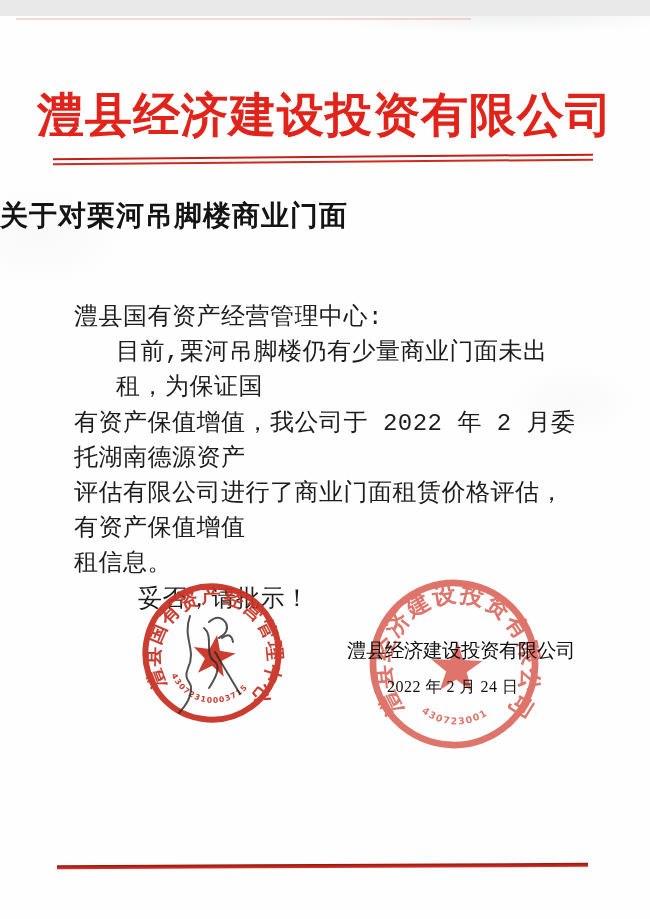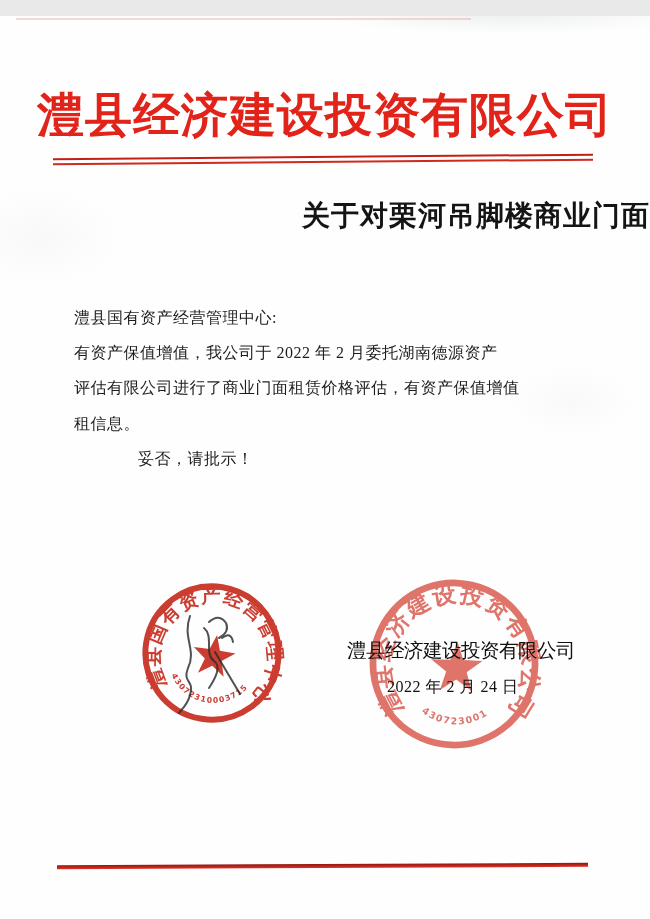--- a/index.html
+++ b/index.html
@@ -21,26 +21,26 @@
   .letterhead{
     position:absolute;top:68px;left:0;width:100%;
     text-align:center;font-size:47px;font-weight:bold;color:#e2231a;
     letter-spacing:1px;white-space:nowrap;
   }
   .head-rule{position:absolute;top:140px;left:53px;width:540px;transform:rotate(-0.5deg);}
   .head-rule .r1{height:0;border-top:2.5px solid #c41f16;}
   .head-rule .r2{height:0;border-top:2px solid #cf2a1f;margin-top:3px;}
   .doc-title{
     position:absolute;top:178px;left:0;width:100%;
-    text-align:right;font-size:28px;font-weight:bold;line-height:44px;
+    text-align:left;font-size:28px;font-weight:bold;line-height:44px;
     color:#141414;letter-spacing:1px;
   }
   .body-text{
     position:absolute;top:284px;left:74px;width:514px;
-    font-size:16px;line-height:35.2px;letter-spacing:.5px;color:#1d1d1d;
+    font-size:24px;line-height:35.2px;letter-spacing:.5px;color:#1d1d1d;font-family:Liberation Mono, monospace;
   }
   .body-text .indent{padding-left:42px;}
   .body-text .closing{padding-left:64px;}
   .seal{position:absolute;}
   .seal svg{width:100%;height:100%;overflow:visible;}
   .seal-left{left:138px;top:563px;width:148px;height:148px;--seal:#c93325;opacity:.95;transform:rotate(9deg);}
   .seal-right{left:364px;top:558px;width:180px;height:180px;--seal:#d6493c;opacity:.76;transform:rotate(2deg);}
   .seal circle{stroke:var(--seal);fill:none;}
   .seal polygon{fill:var(--seal);}
   .seal .seal-ring-text{font-size:26px;font-weight:bold;fill:var(--seal);
@@ -74,20 +74,21 @@
     <div class="r1"></div>
     <div class="r2"></div>
   </div>
 
   <div class="doc-title">
     <div>关于对栗河吊脚楼商业门面</div>
   </div>
 
   <div class="body-text">
     <div>澧县国有资产经营管理中心:</div>
+    <div class="indent">目前,栗河吊脚楼仍有少量商业门面未出租，为保证国</div>
     <div>有资产保值增值，我公司于 2022 年 2 月委托湖南德源资产</div>
     <div>评估有限公司进行了商业门面租赁价格评估，有资产保值增值</div>
     <div>租信息。</div>
     <div class="closing">妥否，请批示！</div>
   </div>
 
   <div class="seal seal-left">
     <svg viewBox="0 0 200 200">
       <defs>
         <path id="arcL" d="M 44.7,150.6 A 74,74 0 1 1 161.3,150.6"></path>

